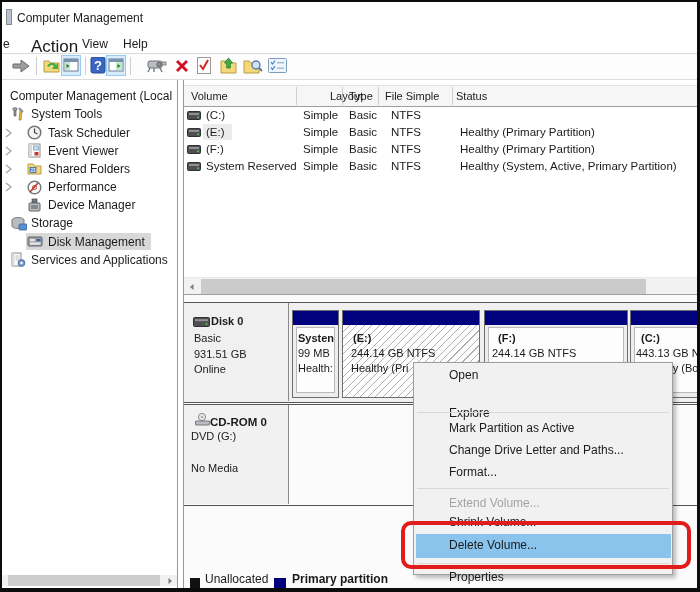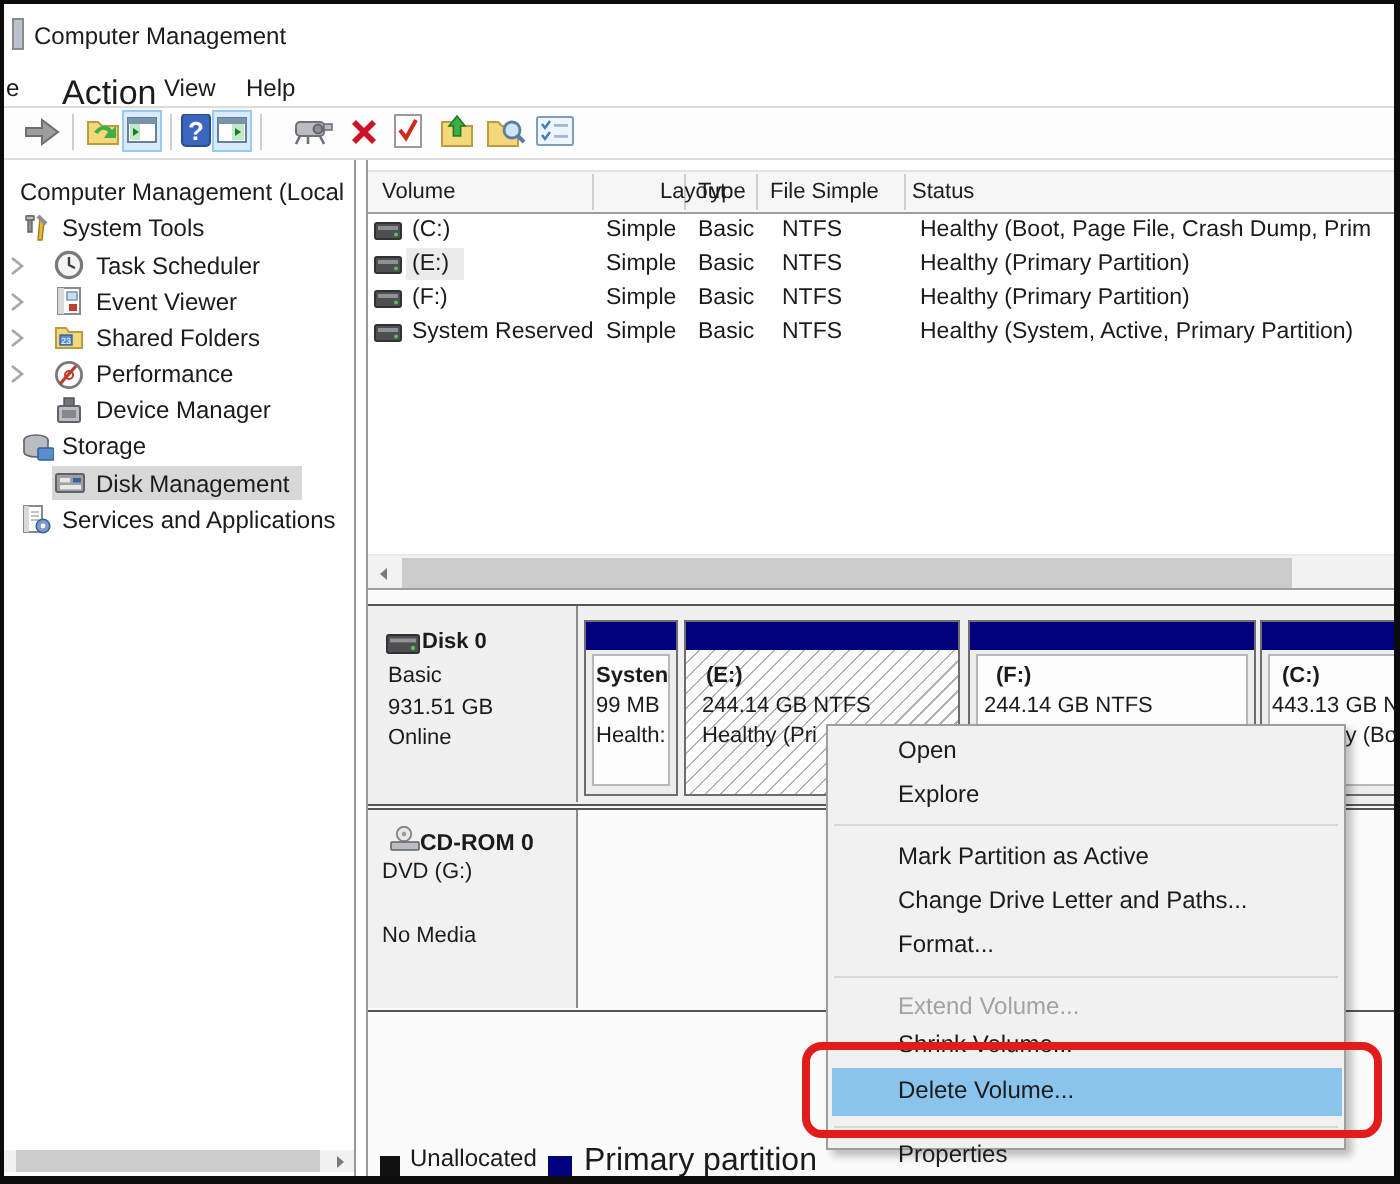--- a/index.html
+++ b/index.html
@@ -201,21 +201,20 @@
 
   <svg class="abs" style="left:3px;top:31px;" width="14" height="9" viewBox="0 0 14 9">
         <rect x="0.5" y="0.5" width="13" height="8" rx="1" fill="#4d4f52" stroke="#303234"></rect>
         <rect x="2" y="2" width="10" height="2" fill="#8f9194"></rect>
         <circle cx="11" cy="6.3" r="1" fill="#59c052"></circle>
       </svg>
   <div class="t" style="left:22px;top:30px;font-size:11.5px;">(C:)</div>
   <div class="t" style="left:119px;top:30px;font-size:11.5px;">Simple</div>
   <div class="t" style="left:165px;top:30px;font-size:11.5px;">Basic</div>
   <div class="t" style="left:207px;top:30px;font-size:11.5px;">NTFS</div>
-  <div class="t" style="left:276px;top:30px;font-size:11.5px;">Healthy (Boot, Page File, Crash Dump, Prim</div>
 
   <svg class="abs" style="left:3px;top:48px;" width="14" height="9" viewBox="0 0 14 9">
         <rect x="0.5" y="0.5" width="13" height="8" rx="1" fill="#4d4f52" stroke="#303234"></rect>
         <rect x="2" y="2" width="10" height="2" fill="#8f9194"></rect>
         <circle cx="11" cy="6.3" r="1" fill="#59c052"></circle>
       </svg>
   <div class="abs" style="left:19px;top:44px;width:29px;height:16px;background:#ececec;"></div>
   <div class="t" style="left:22px;top:47px;font-size:11.5px;">(E:)</div>
   <div class="t" style="left:119px;top:47px;font-size:11.5px;">Simple</div>
   <div class="t" style="left:165px;top:47px;font-size:11.5px;">Basic</div>
@@ -312,27 +311,27 @@
         <rect x="0.5" y="8" width="14" height="4" rx="0.5" fill="#b9bdc2" stroke="#5f6368" stroke-width="0.8"></rect>
       </svg>
       <div class="t" style="left:26px;top:12px;font-size:11.5px;font-weight:bold;">CD-ROM 0</div>
       <div class="t" style="left:7px;top:26px;font-size:11px;">DVD (G:)</div>
       <div class="t" style="left:7px;top:58px;font-size:11px;">No Media</div>
     </div>
 
     <div class="abs" style="left:6px;top:283px;width:10px;height:10px;background:#111;"></div>
     <div class="t" style="left:21px;top:278px;font-size:12px;">Unallocated</div>
     <div class="abs" style="left:90px;top:283px;width:12px;height:10px;background:#01017e;"></div>
-    <div class="t" style="left:108px;top:278px;font-size:16px;">Primary partition</div>
+    <div class="t" style="left:108px;top:278px;font-size:12px;font-weight:bold;">Primary partition</div>
   </div>
 </div>
 
 <div id="ctxmenu" class="abs" style="left:413px;top:362px;width:260px;height:213px;background:#f1f1f1;border:1px solid #9e9e9e;box-sizing:border-box;box-shadow:3px 3px 4px rgba(0,0,0,0.25);z-index:40;">
   <div class="t" style="left:35px;top:6px;font-size:12px;">Open</div>
-  <div class="t" style="left:35px;top:28px;font-size:12px;">Explore</div>
+  <div class="t" style="left:35px;top:44px;font-size:12px;">Explore</div>
   <div class="abs" style="left:3px;top:49px;width:252px;height:1px;background:#d8d8d8;"></div>
   <div class="t" style="left:35px;top:59px;font-size:12px;">Mark Partition as Active</div>
   <div class="t" style="left:35px;top:81px;font-size:12px;">Change Drive Letter and Paths...</div>
   <div class="t" style="left:35px;top:103px;font-size:12px;">Format...</div>
   <div class="abs" style="left:3px;top:125px;width:252px;height:1px;background:#d8d8d8;"></div>
   <div class="t" style="left:35px;top:134px;font-size:12px;color:#a3a3a3;">Extend Volume...</div>
   <div class="t" style="left:35px;top:153px;font-size:12px;">Shrink Volume...</div>
   <div class="abs" style="left:2px;top:171px;width:255px;height:24px;background:#8ac4ed;"></div>
   <div class="t" style="left:35px;top:176px;font-size:12px;">Delete Volume...</div>
   <div class="abs" style="left:3px;top:200px;width:252px;height:1px;background:#d8d8d8;"></div>

